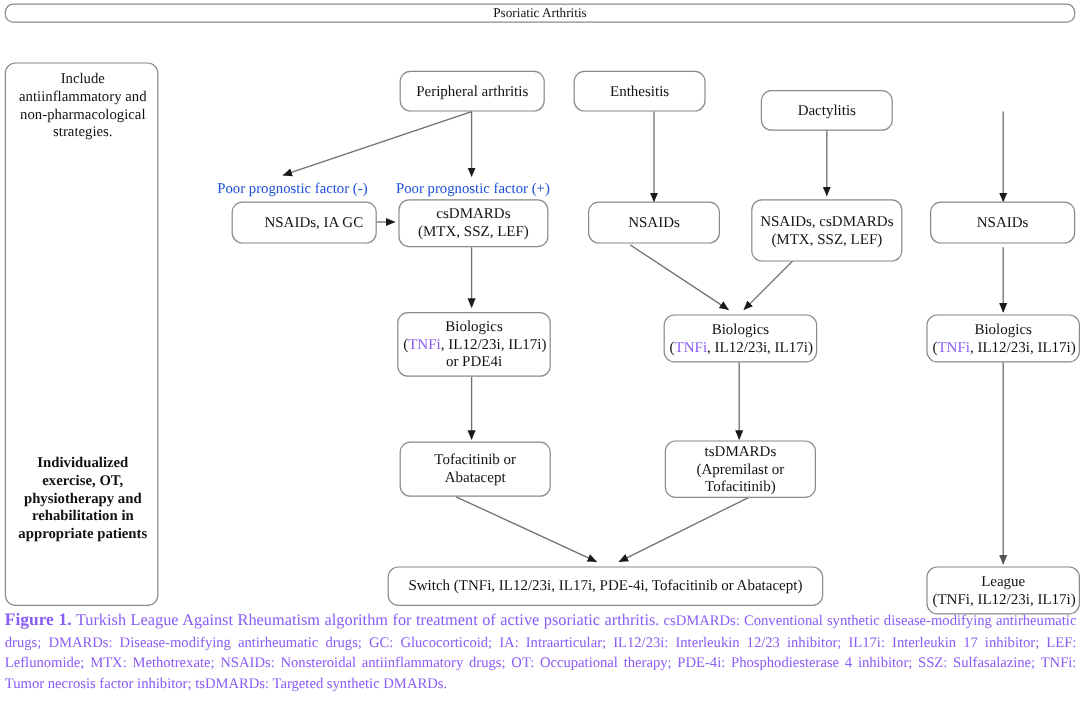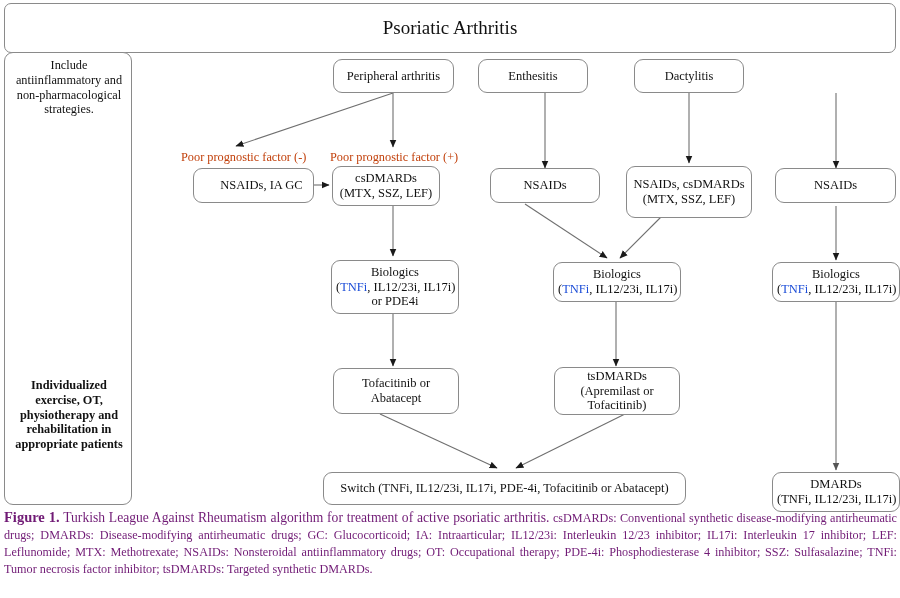--- a/index.html
+++ b/index.html
@@ -35,22 +35,22 @@
     padding: 2px 4px;
     z-index: 3;
   }
   .node .lines { width: 100%; }
   .node .ln { display: block; white-space: nowrap; }
 
   #title-box {
     left: 4px;
     top: 3px;
     width: 892px;
-    height: 50px;
-    font-size: 19px;
+    height: 16px;
+    font-size: 11px;
     border-radius: 7px;
   }
 
   #sidebar-box {
     left: 4px;
     top: 52px;
     width: 128px;
     height: 453px;
     border-radius: 9px;
     display: block;
@@ -63,47 +63,47 @@
     text-align: center;
     font-size: 12.3px;
     line-height: 1.2;
     color: #111111;
   }
 
   
   .flabel {
     position: absolute;
     font-size: 12.3px;
-    color: #c2410c;
+    color: #1d4ed8;
     white-space: nowrap;
     z-index: 3;
   }
 
-  .tnfi { color: #1d4ed8; }
+  .tnfi { color: #8b5cf6; }
 
   svg#edges {
     position: absolute;
     left: 0;
     top: 0;
     width: 900px;
     height: 598px;
     z-index: 1;
     pointer-events: none;
   }
 
   
   #caption {
     position: absolute;
     left: 4px;
     top: 508px;
     width: 893px;
     font-size: 12.6px;
     line-height: 1.33;
     text-align: justify;
-    color: #701a75;
+    color: #8b5cf6;
   }
   #caption .figno { font-weight: bold; font-size: 14.5px; }
   #caption .lead { font-size: 13.6px; }
   #caption .abbr { font-size: 12.2px; }
 </style>
 </head>
 <body>
 
 <div id="page">
 
@@ -167,37 +167,37 @@
         <span class="ln">Peripheral arthritis</span>
       </span>
   </div>
 
   <div class="node" style="left:478px; top:59px; width:110px; height:34px;">
     <span class="lines">
         <span class="ln">Enthesitis</span>
       </span>
   </div>
 
-  <div class="node" style="left:634px; top:59px; width:110px; height:34px;">
+  <div class="node" style="left:634px; top:75px; width:110px; height:34px;">
     <span class="lines">
         <span class="ln">Dactylitis</span>
       </span>
   </div>
 
 
   <div class="flabel" style="left:181px; top:150px;">Poor prognostic factor (-)</div>
   <div class="flabel" style="left:330px; top:150px;">Poor prognostic factor (+)</div>
 
   <div class="node" style="left:193px; top:168px; width:121px; height:35px;padding-left:20px;">
     <span class="lines">
         <span class="ln">NSAIDs, IA GC</span>
       </span>
   </div>
 
-  <div class="node" style="left:332px; top:166px; width:108px; height:40px;">
+  <div class="node" style="left:332px; top:166px; width:125px; height:40px;">
     <span class="lines">
       <span class="ln">csDMARDs</span>
       <span class="ln">(MTX, SSZ, LEF)</span>
     </span>
   </div>
 
   <div class="node" style="left:490px; top:168px; width:110px; height:35px;">
     <span class="lines">
         <span class="ln">NSAIDs</span>
       </span>
@@ -254,20 +254,20 @@
   </div>
 
   <div class="node" style="left:323px; top:472px; width:363px; height:33px;justify-content:flex-end;">
     <span class="lines">
         <span class="ln">Switch (TNFi, IL12/23i, IL17i, PDE-4i, Tofacitinib or Abatacept)</span>
       </span>
   </div>
 
   <div class="node" style="left:772px; top:472px; width:128px; height:40px;">
     <span class="lines">
-      <span class="ln">DMARDs</span>
+      <span class="ln">League</span>
       <span class="ln">(TNFi, IL12/23i, IL17i)</span>
     </span>
   </div>
 
   <div id="caption"><span class="figno">Figure 1.</span><span class="lead"> Turkish League Against Rheumatism algorithm for treatment of active psoriatic arthritis.</span><span class="abbr"> csDMARDs: Conventional synthetic disease-modifying antirheumatic drugs; DMARDs: Disease-modifying antirheumatic drugs; GC: Glucocorticoid; IA: Intraarticular; IL12/23i: Interleukin 12/23 inhibitor; IL17i: Interleukin 17 inhibitor; LEF: Leflunomide; MTX: Methotrexate; NSAIDs: Nonsteroidal antiinflammatory drugs; OT: Occupational therapy; PDE-4i: Phosphodiesterase 4 inhibitor; SSZ: Sulfasalazine; TNFi: Tumor necrosis factor inhibitor; tsDMARDs: Targeted synthetic DMARDs.</span></div>
 
 </div>
 
 </body></html>

